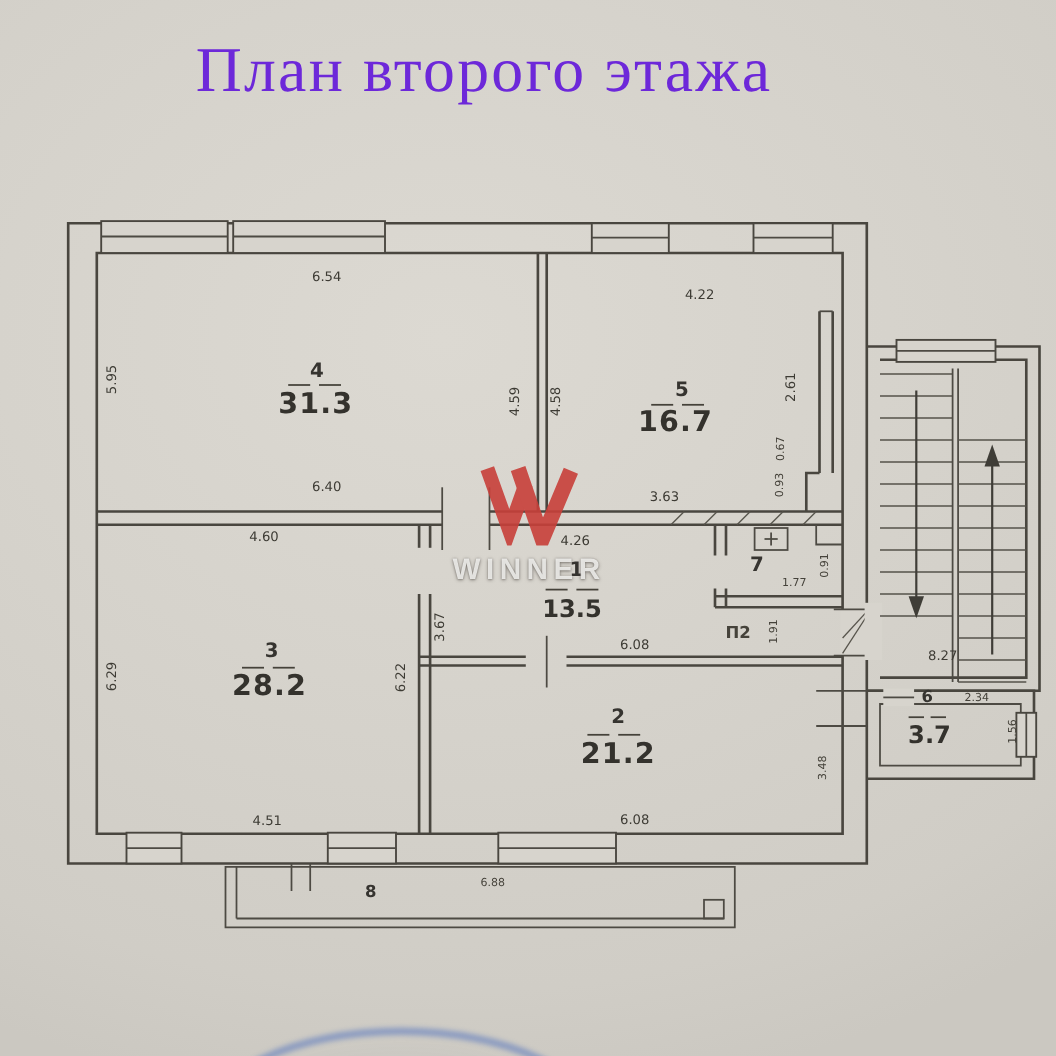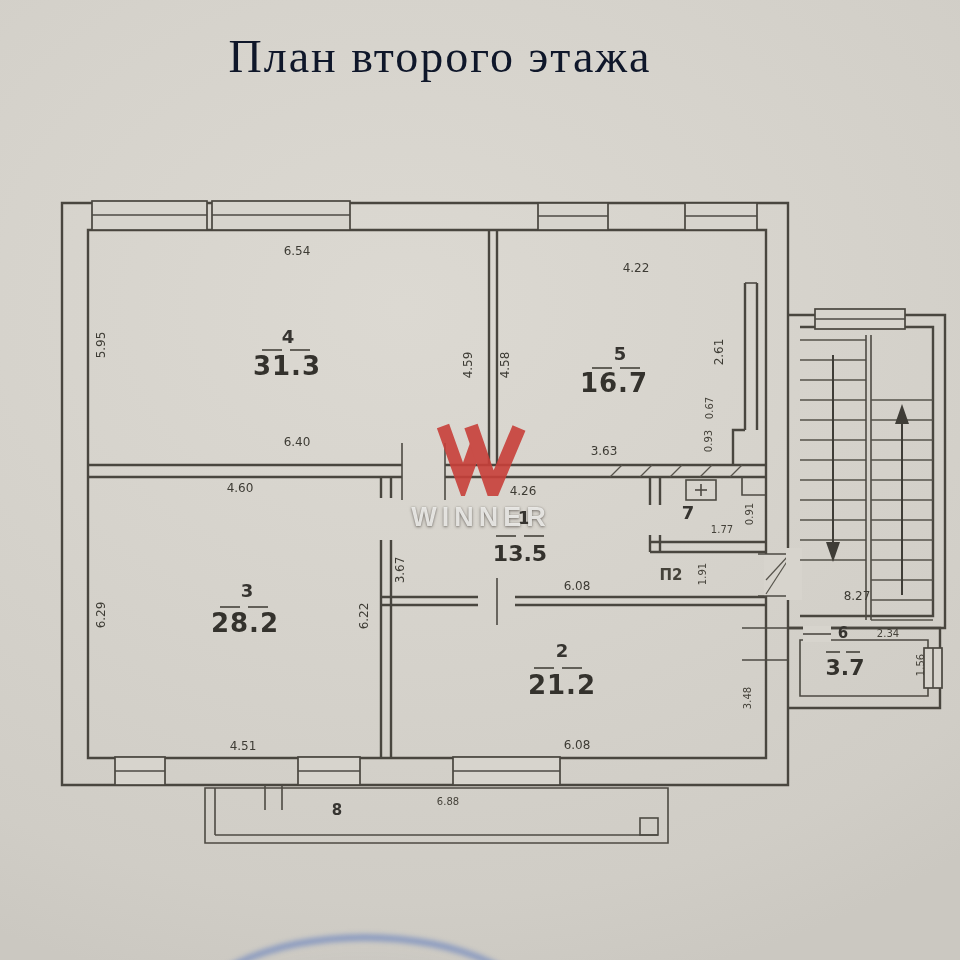--- a/index.html
+++ b/index.html
@@ -4,22 +4,22 @@
 <style>
   html,body{margin:0;padding:0;}
   body{
     width:960px;height:960px;overflow:hidden;position:relative;
     background:
       radial-gradient(ellipse 900px 700px at 42% 32%, #dcd9d2 0%, #d6d3cc 45%, #d0cdc6 85%, #cbc8c1 100%);
     font-family:"DejaVu Sans", sans-serif;
   }
   .page-title{
     position:absolute;left:0;top:30px;width:880px;text-align:center;
-    font-family:"Liberation Serif", serif;font-size:46px;font-weight:500;
-    color:#0f172a;letter-spacing:2px;filter:blur(0.4px);
+    font-family:"Liberation Serif", serif;font-size:58px;font-weight:500;
+    color:#6d28d9;letter-spacing:2px;filter:blur(0.4px);
   }
   svg.plan{position:absolute;left:0;top:0;filter:blur(0.35px);}
   .wall{stroke:#49463f;stroke-width:2.4;fill:none;}
   .wall-thin{stroke:#4d4a43;stroke-width:1.6;fill:none;}
   .winbox{stroke:#49463f;stroke-width:1.7;fill:#d7d4cd;}
   .erase{fill:#d7d4cd;stroke:none;}
   .tread{stroke:#55524a;stroke-width:1.4;}
   .dim{fill:#3d3b34;font-size:12px;text-anchor:middle;}
   .dim-sm{fill:#45423a;font-size:10px;text-anchor:middle;}
   .roomnum{fill:#363430;font-size:18px;text-anchor:middle;font-weight:bold;}

